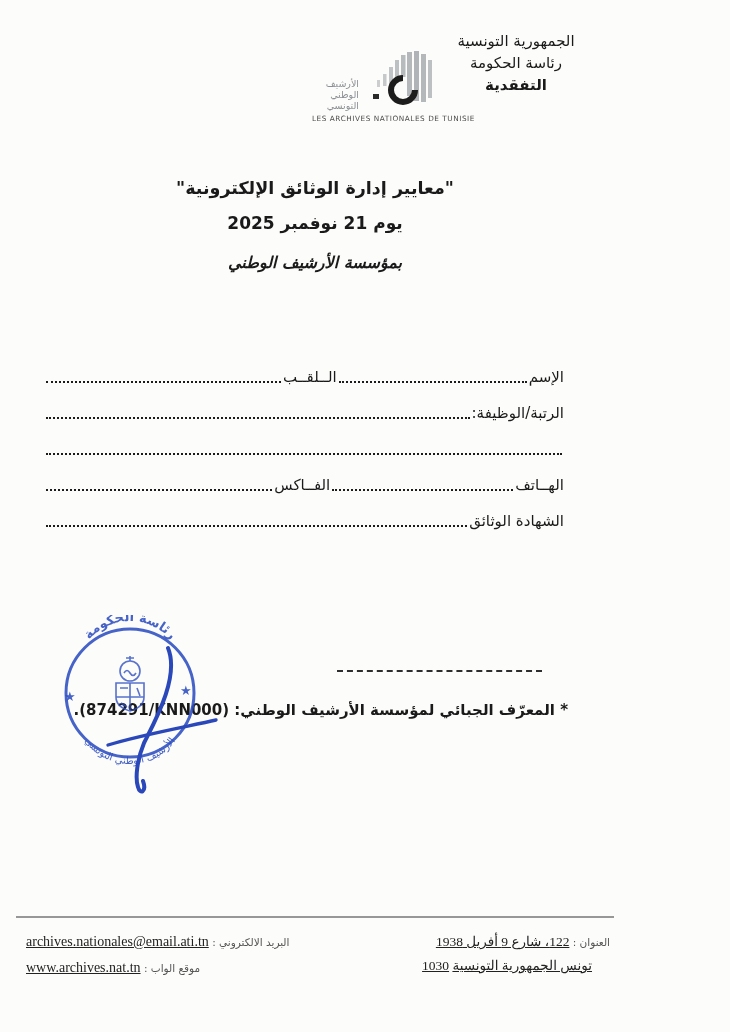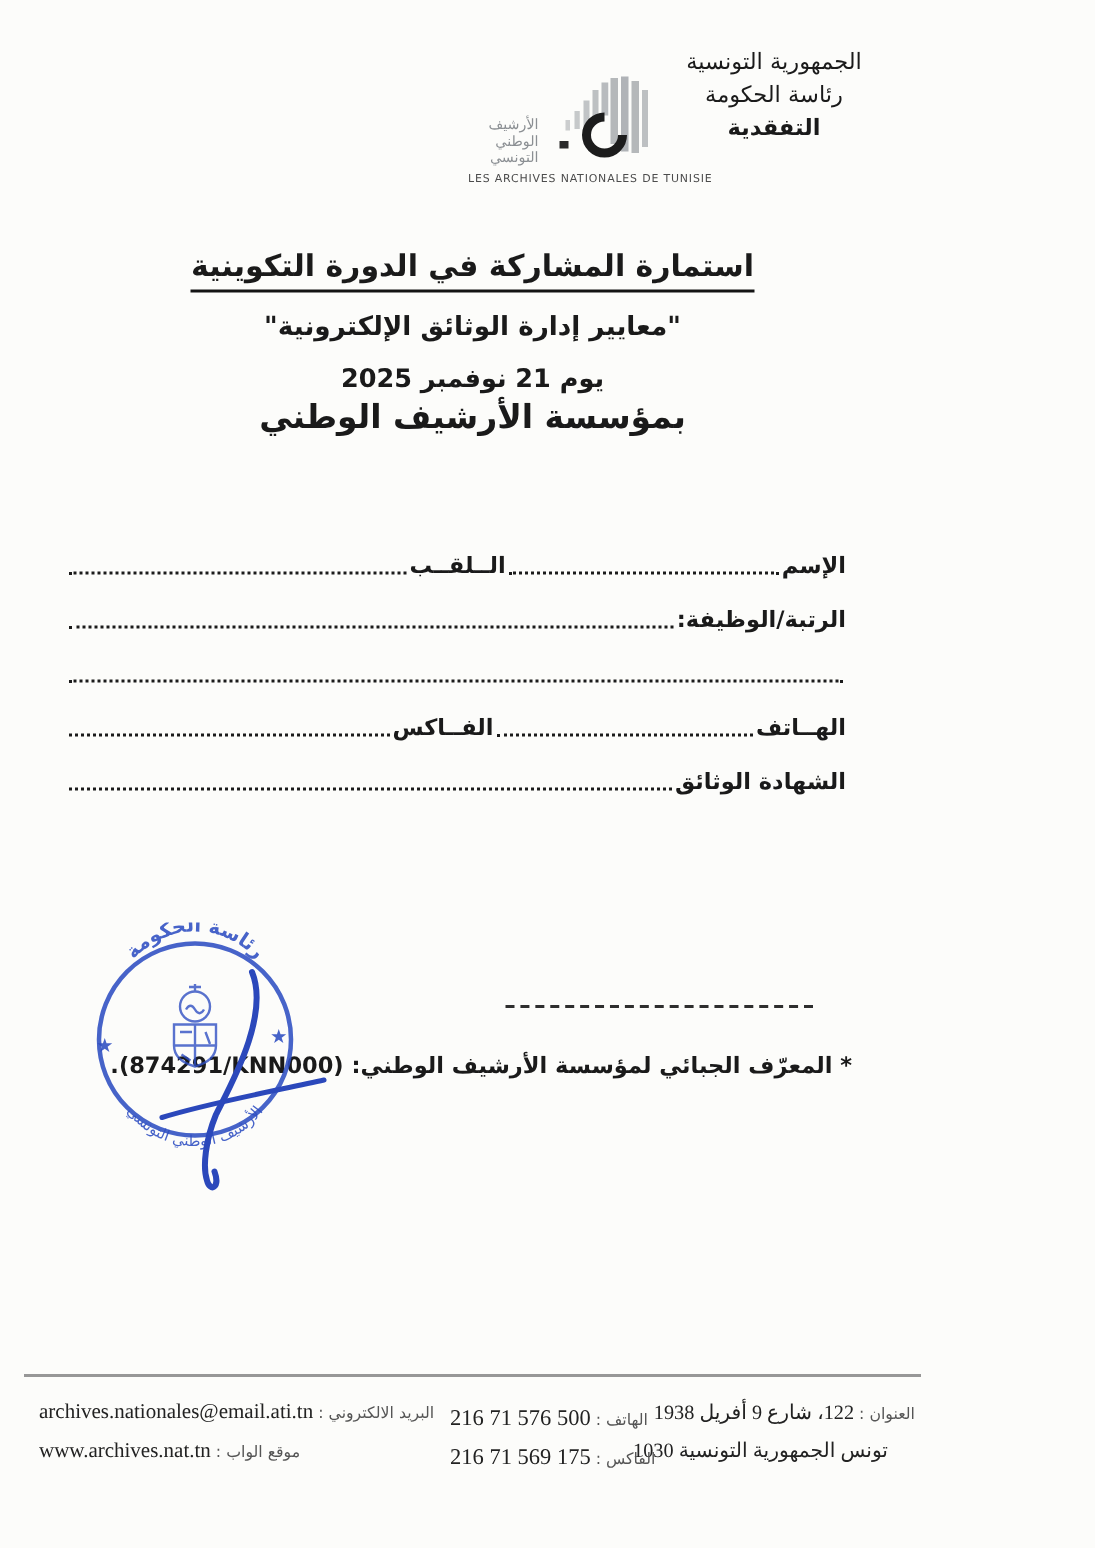--- a/index.html
+++ b/index.html
@@ -18,41 +18,41 @@
               font-size:9.5px;line-height:11px;color:#8b8f93;}
   .logo-caption{margin-top:3px;font-size:7.3px;letter-spacing:.55px;color:#4c4c4c;white-space:nowrap;}
 
   
   .center-head{position:absolute;top:165px;left:0;right:0;text-align:center;direction:rtl;}
   .doc-title{display:inline-block;font-size:20px;font-weight:bold;
              border-bottom:2.5px solid #141414;padding-bottom:4px;}
   .doc-subtitle{margin-top:13px;font-size:17.5px;font-weight:bold;}
   .ev-date{margin-top:15px;font-size:17px;font-weight:bold;}
   .ev-time{margin-top:9px;font-size:16.5px;font-weight:bold;}
-  .ev-venue{margin-top:3px;font-size:22px;font-weight:bold;}
+  .ev-venue{margin-top:20px;font-size:16px;font-weight:bold;font-style:italic;}
 
   
   .form{position:absolute;top:363px;right:66px;left:44px;direction:rtl;}
   .frow{display:flex;align-items:flex-end;height:23px;margin-bottom:13px;}
-  .flabel{font-size:15px;font-weight:bold;white-space:nowrap;}
+  .flabel{font-size:15px;font-weight:normal;white-space:nowrap;}
   .leader{flex:1;border-bottom:2.4px dotted #1b1b1b;height:1px;margin:0 2px 3px 2px;}
   .leader.w2{flex:1.25;}
 
   .fee{position:absolute;top:607px;right:85px;direction:rtl;font-size:17px;font-weight:bold;}
   .dash-rule{position:absolute;top:670px;right:88px;width:205px;border-top:2.2px dashed #2e2e2e;}
   .note{position:absolute;top:701px;right:62px;direction:rtl;font-size:15px;font-weight:bold;}
   .note .ltr{direction:ltr;unicode-bidi:embed;}
 
   
   .stamp-wrap{position:absolute;top:615px;left:40px;width:215px;height:205px;}
 
   
   .foot-rule{position:absolute;top:916px;left:16px;right:16px;border-top:2px solid #979797;}
   .foot{font-size:10.5px;color:#555;}
-  .foot .val{font-family:"Liberation Serif",serif;color:#222;}
+  .foot .val{font-family:"Liberation Serif",serif;color:#222;text-decoration:underline;}
   .foot-address{position:absolute;top:930px;right:20px;width:225px;direction:rtl;line-height:23px;text-align:right;}
   .foot-address .line1 .val{font-size:13.5px;}
   .foot-address .line2{margin-right:18px;}
   .foot-address .line2 .val{font-size:13.5px;direction:ltr;unicode-bidi:embed;display:inline-block;}
   .foot-phones{position:absolute;top:934px;left:300px;width:212px;direction:rtl;line-height:25px;text-align:left;}
   .foot-phones .val{font-size:15px;direction:ltr;unicode-bidi:embed;display:inline-block;}
   .foot-net{position:absolute;top:929px;left:26px;width:282px;direction:rtl;line-height:26px;text-align:left;}
   .foot-net .val{font-size:14px;direction:ltr;unicode-bidi:embed;display:inline-block;}
 </style>
 </head>
@@ -86,21 +86,20 @@
           <rect x="69" y="10" width="4" height="38" opacity=".7"></rect>
         </g>
         <path d="M56 40 A12 12 0 1 1 44 28" fill="none" stroke="#1c1c1c" stroke-width="6"></path>
         <rect x="14" y="44" width="6" height="5" fill="#2a2a2a"></rect>
       </svg>
     </div>
     <div class="logo-caption">LES ARCHIVES NATIONALES DE TUNISIE</div>
   </div>
 
   <div class="center-head">
-    <div><span class="doc-title">استمارة المشاركة في الدورة التكوينية</span></div>
     <div class="doc-subtitle">"معايير إدارة الوثائق الإلكترونية"</div>
     <div class="ev-date">يوم 21 نوفمبر 2025</div>
     <div class="ev-venue">بمؤسسة الأرشيف الوطني</div>
   </div>
 
   <div class="form">
     <div class="frow">
       <span class="flabel">الإسم</span>
       <span class="leader"></span>
       <span class="flabel">الــلقــب</span>
@@ -168,30 +167,20 @@
     <div class="line1">
       <span>العنوان :</span>
       <span class="val" dir="rtl">122، شارع 9 أفريل 1938</span>
     </div>
     <div class="line2" dir="ltr">
       <span class="val">1030</span>
       <span class="val" dir="rtl">تونس الجمهورية التونسية</span>
     </div>
   </div>
 
-  <div class="foot foot-phones">
-    <div>
-      <span>الهاتف :</span>
-      <span class="val">216 71 576 500</span>
-    </div>
-    <div>
-      <span>الفاكس :</span>
-      <span class="val">216 71 569 175</span>
-    </div>
-  </div>
 
   <div class="foot foot-net">
     <div>
       <span>البريد الالكتروني :</span>
       <span class="val">archives.nationales@email.ati.tn</span>
     </div>
     <div>
       <span>موقع الواب :</span>
       <span class="val">www.archives.nat.tn</span>
     </div>

